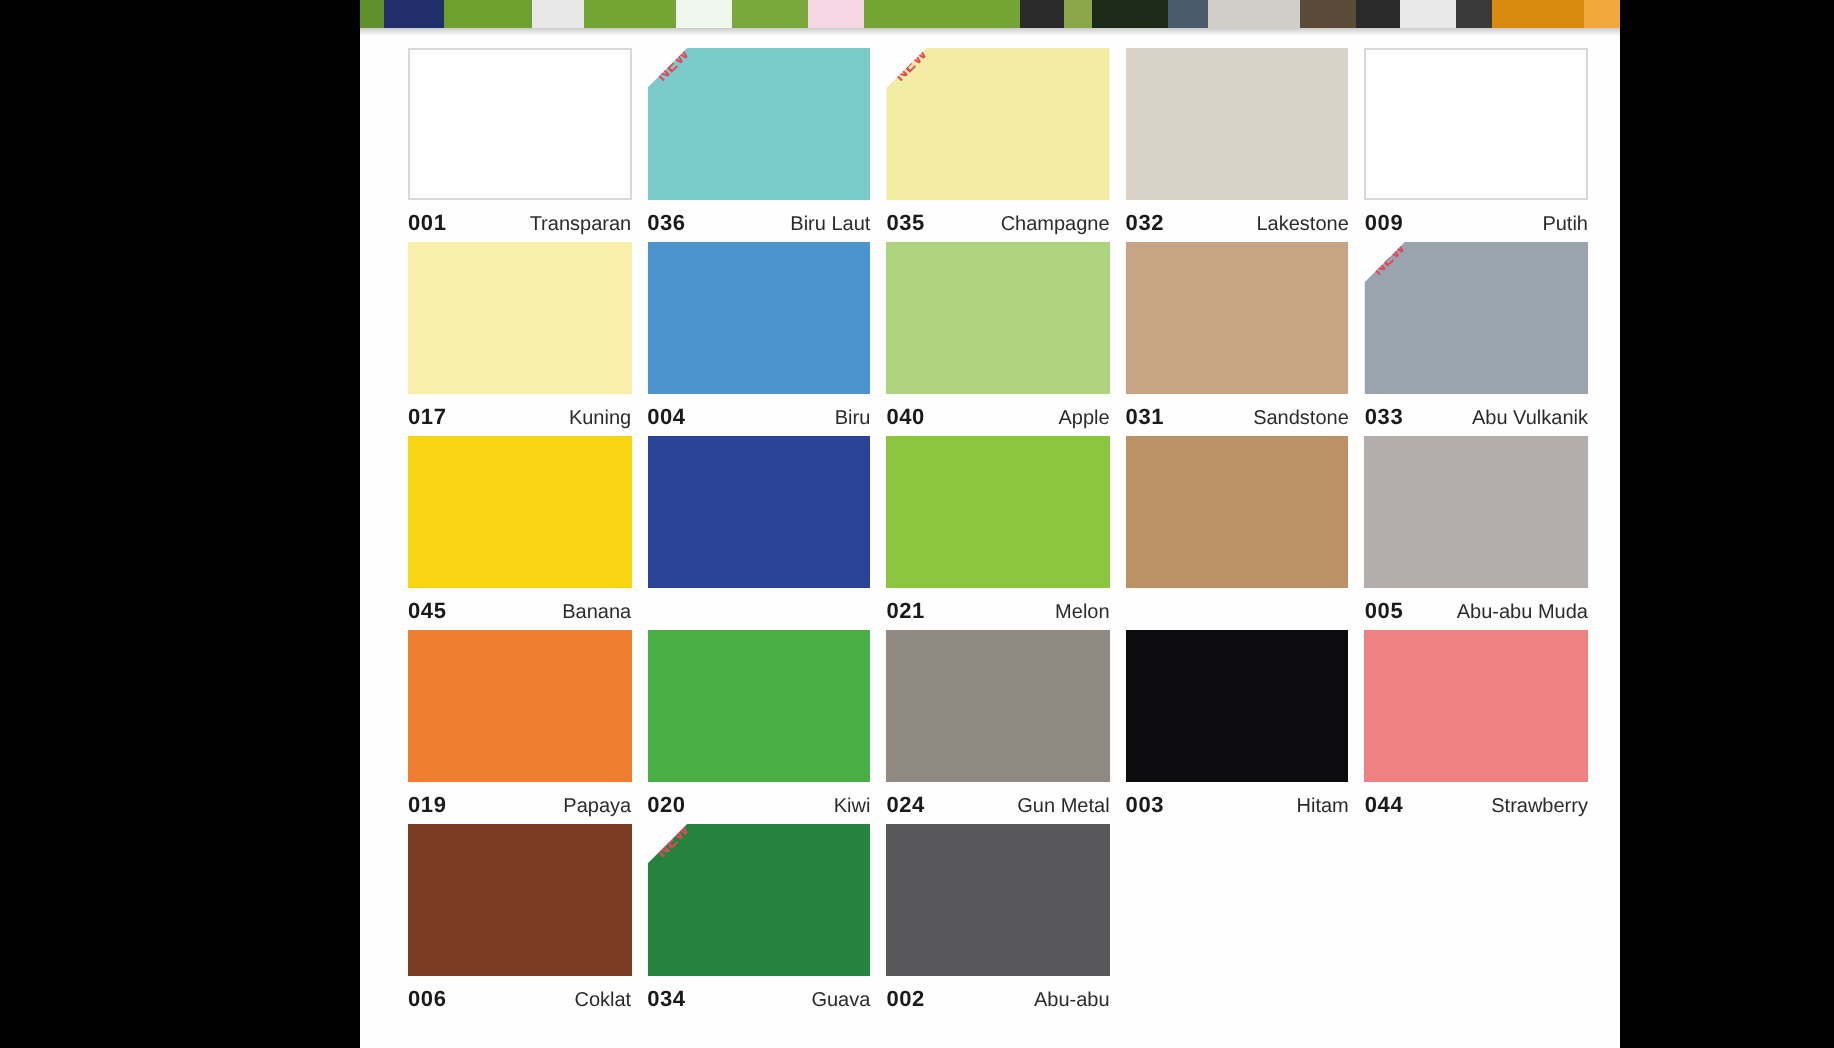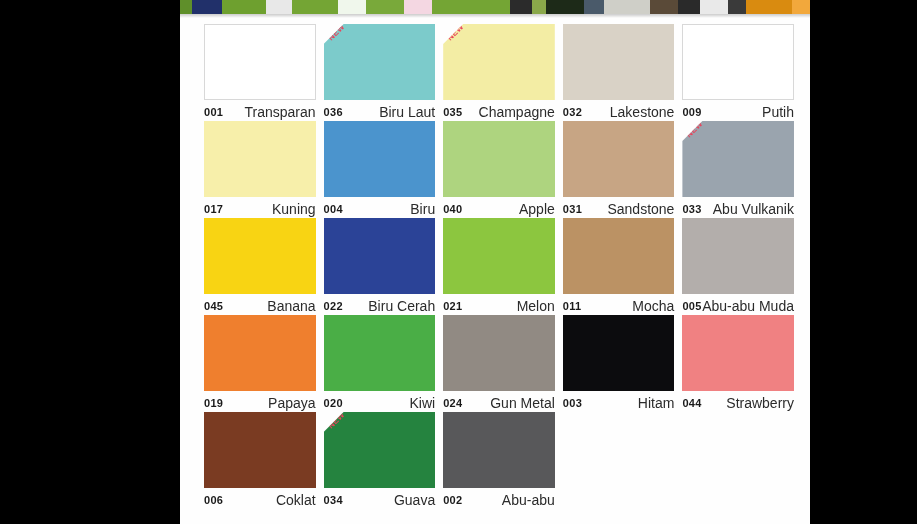--- a/index.html
+++ b/index.html
@@ -90,21 +90,21 @@
   .caption{
     display:flex;align-items:center;justify-content:space-between;
     padding-top:3px;
     height:18px;
   }
   .code{
     font-size:11px;font-weight:bold;color:#1a1a1a;
     letter-spacing:.3px;
   }
   .cname{
-    font-size:14px;color:#2b2b2b;
+    font-size:10px;color:#2b2b2b;
     white-space:nowrap;
   }
 </style>
 </head>
 <body>
 
 <div class="stage">
   <div class="sheet">
     <div class="banner"></div>
     <div class="banner-shadow"></div>
@@ -193,38 +193,30 @@
         </div>
         <div class="cell">
           <div class="chip" style="background: rgb(248, 212, 19);"></div>
           <div class="caption">
             <span class="code">045</span>
             <span class="cname">Banana</span>
           </div>
         </div>
         <div class="cell">
           <div class="chip" style="background: rgb(43, 67, 151);"></div>
-          <div class="caption">
-            <span class="code">022</span>
-            <span class="cname">Biru Cerah</span>
-          </div>
         </div>
         <div class="cell">
           <div class="chip" style="background: rgb(140, 198, 63);"></div>
           <div class="caption">
             <span class="code">021</span>
             <span class="cname">Melon</span>
           </div>
         </div>
         <div class="cell">
           <div class="chip" style="background: rgb(187, 146, 100);"></div>
-          <div class="caption">
-            <span class="code">011</span>
-            <span class="cname">Mocha</span>
-          </div>
         </div>
         <div class="cell">
           <div class="chip" style="background: rgb(179, 174, 171);"></div>
           <div class="caption">
             <span class="code">005</span>
             <span class="cname">Abu-abu Muda</span>
           </div>
         </div>
         <div class="cell">
           <div class="chip" style="background: rgb(239, 127, 46);"></div>

